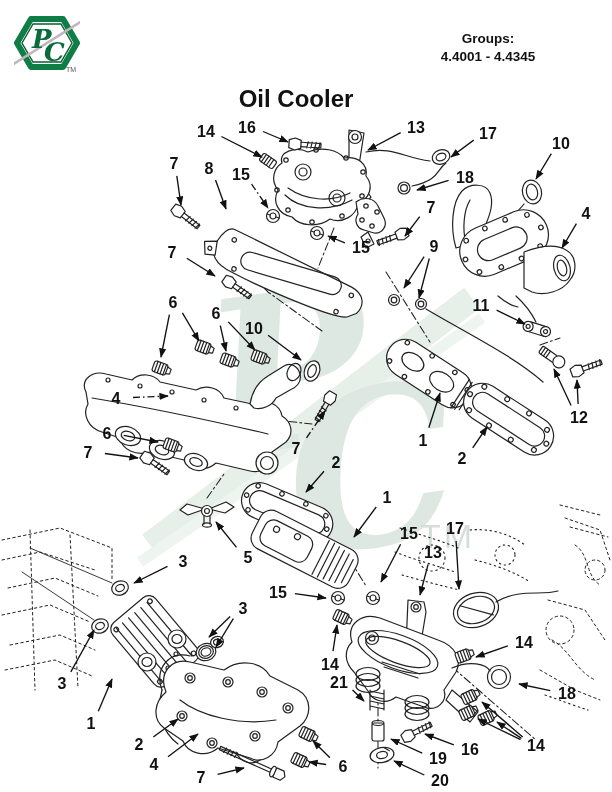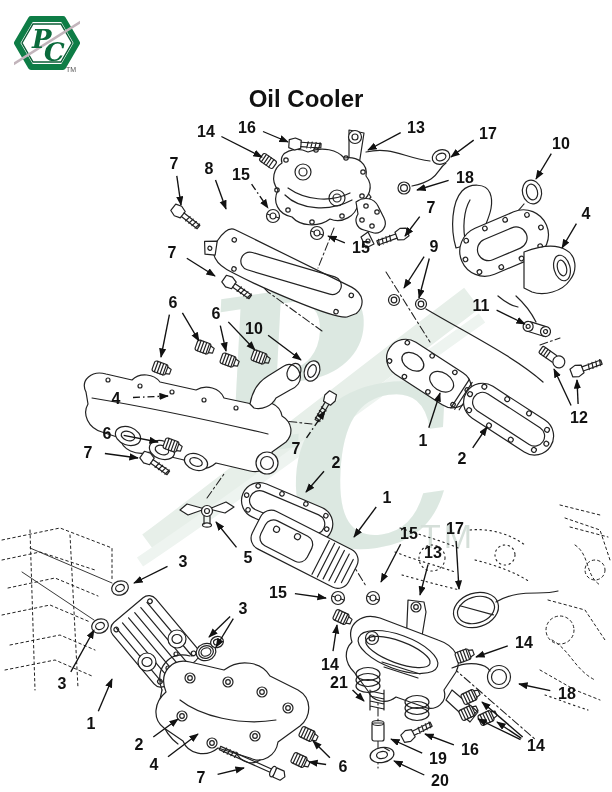--- a/index.html
+++ b/index.html
@@ -2,21 +2,21 @@
 <html><head>
 <meta charset="utf-8">
 <style>
   html,body{margin:0;padding:0;background:#fff;}
   #page{position:relative;width:612px;height:792px;background:#fff;overflow:hidden;
         font-family:"Liberation Sans",sans-serif;}
   #diagram{position:absolute;left:0;top:0;width:612px;height:792px;}
   .hdr{position:absolute;z-index:5;}
   #brand{left:84px;top:28px;font-size:21px;font-weight:bold;font-style:italic;color:#111;}
   #groups{left:418px;top:30px;width:140px;text-align:center;font-size:13.5px;font-weight:bold;color:#111;line-height:1.3;}
-  #title{left:14px;top:85px;width:584px;text-align:center;font-size:24px;font-weight:bold;color:#111;}
+  #title{left:4px;top:85px;width:584px;text-align:center;font-size:24px;font-weight:bold;color:#111;}
   #logo{position:absolute;left:14px;top:12px;z-index:5;}
   
   .p{stroke:#222;stroke-width:1.2;fill:none;stroke-linecap:round;stroke-linejoin:round;}
   .pf{fill:#fff;}
   .dd{stroke-dasharray:8 3 2 3;stroke-width:1.05;}
   .db{stroke-dasharray:2.5 3;stroke-width:1;}
   .dt{stroke-dasharray:1.5 3.5;stroke-width:1.1;}
   .callout{font-family:"Liberation Sans",sans-serif;font-size:16px;font-weight:bold;fill:#111;
            text-anchor:middle;dominant-baseline:central;}
   .leader{stroke:#111;stroke-width:1.35;fill:none;}
@@ -28,20 +28,24 @@
 <div id="page">
 
   <svg id="logo" width="66" height="62" viewBox="0 0 66 62">
     <polygon points="3,31 17,7 49,7 63,31 49,55 17,55" fill="#fff" stroke="#0e7d46" stroke-width="6" stroke-linejoin="round"></polygon>
     <polygon points="8,31 19,12 47,12 58,31 47,50 19,50" fill="none" stroke="#0a5c34" stroke-width="1.4"></polygon>
     <line x1="-2" y1="53" x2="68" y2="9" stroke="#c2b4bb" stroke-width="2.6"></line>
     <text class="wm" x="18" y="36" font-size="26" fill="#0b6b3c">P</text>
     <text class="wm" x="30" y="49" font-size="26" fill="#0b6b3c">C</text>
     <text x="52" y="60" font-size="7" fill="#555" font-family="Liberation Sans,sans-serif">TM</text>
   </svg>
+  <div id="groups" class="hdr">
+    <div>Groups:</div>
+    <div>4.4001 - 4.4345</div>
+  </div>
   <div id="title" class="hdr">Oil Cooler</div>
 
   <svg id="diagram" viewBox="0 0 612 792">
     <defs>
       <marker id="arr" markerWidth="10" markerHeight="9" refX="8.6" refY="3.6" orient="auto" markerUnits="userSpaceOnUse">
         <path d="M0,0 L9.5,3.6 L0,7.2 Z" fill="#111"></path>
       </marker>
       <g id="boltDef">
           <path class="p pf" d="M-6,-4 L0,-6 L6,-4 L6,4 L0,6 L-6,4 Z"></path>
           <path class="p" d="M6,-2.2 L26,-2.2 M6,2.2 L26,2.2 M26,-2.2 L26,2.2 M13,-3 L12,3 M17,-3 L16,3 M21,-3 L20,3 M25,-3 L24,3"></path>

